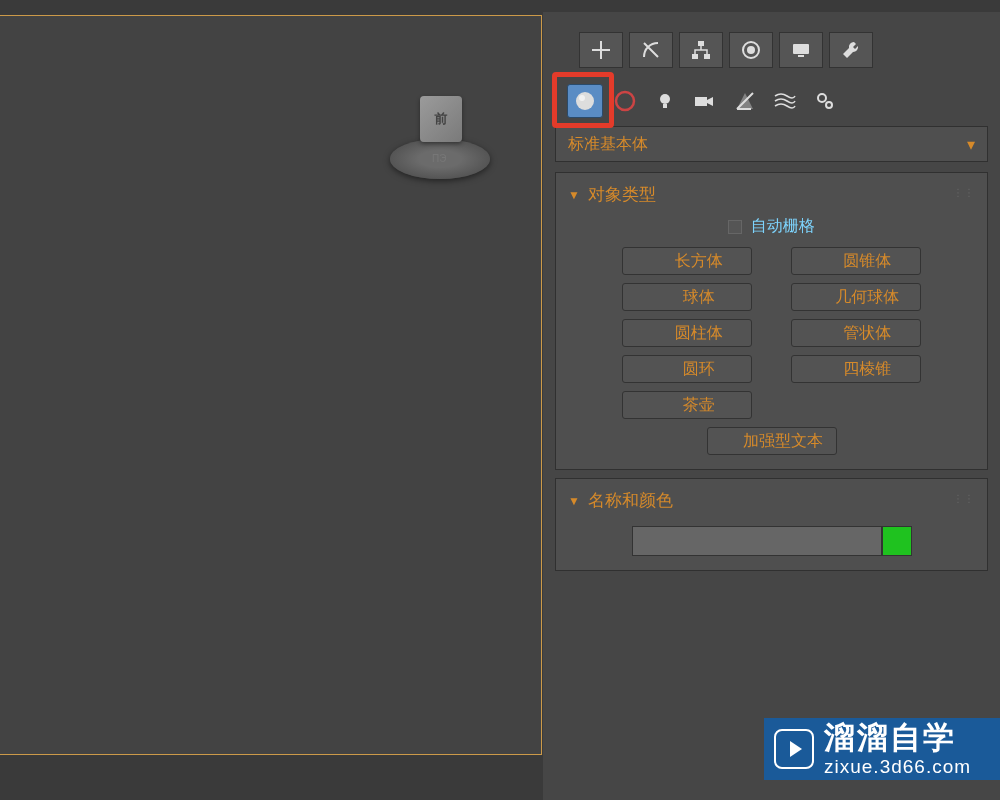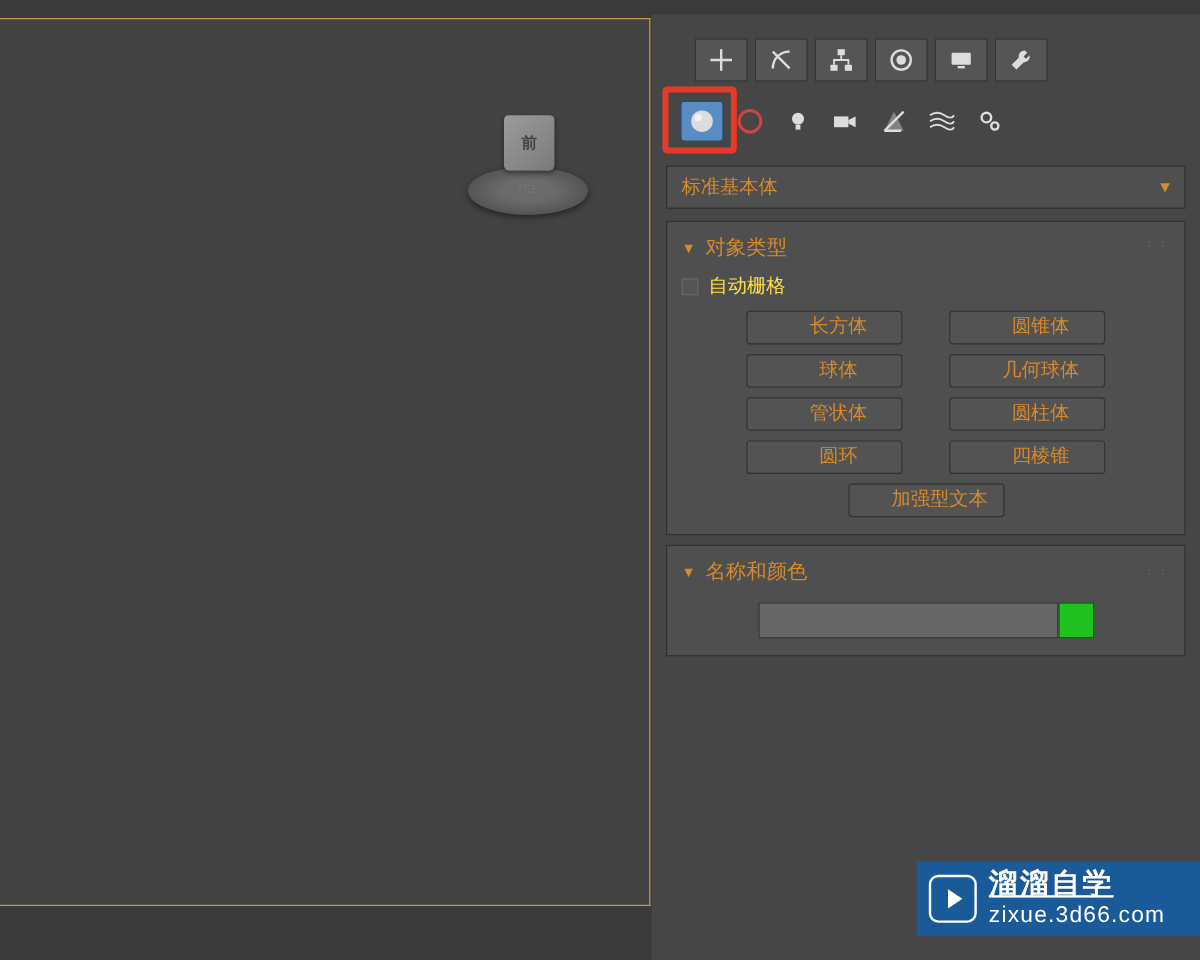--- a/index.html
+++ b/index.html
@@ -110,21 +110,21 @@
   border: 5px solid #e43b2a;
   border-radius: 4px;
   left: 9px;
   top: 60px;
   width: 62px;
   height: 56px;
   pointer-events: none;
   z-index: 10;
 }
 .dropdown {
-  margin: 12px 12px 10px 12px;
+  margin: 0 12px 10px 12px;
   height: 36px;
   background: #4f4f4f;
   border: 1px solid #303030;
   display: flex;
   align-items: center;
   padding: 0 12px;
   color: #d68a2a;
   font-size: 16px;
   justify-content: space-between;
 }
@@ -150,22 +150,22 @@
 }
 .rollout-grip {
   position: absolute;
   right: 0;
   top: 4px;
   color: #666;
   font-size: 10px;
   letter-spacing: 1px;
 }
 .autogrid-row {
-  text-align: left;
-  color: #fde047;
+  text-align: center;
+  color: #7dd3fc;
   font-size: 16px;
   margin-bottom: 10px;
 }
 .autogrid-row .cb {
   display: inline-block;
   width: 14px;
   height: 14px;
   border: 1px solid #666;
   background: #555;
   vertical-align: middle;
@@ -237,21 +237,21 @@
   margin-right: 10px;
 }
 .wm-play {
   width: 0; height: 0;
   border-left: 12px solid #fff;
   border-top: 8px solid transparent;
   border-bottom: 8px solid transparent;
   margin-left: 3px;
 }
 .wm-text { display: flex; flex-direction: column; line-height: 1.2; }
-.wm-main { font-size: 24px; font-weight: bold; letter-spacing: 2px; text-decoration: underline; }
+.wm-main { font-size: 31px; font-weight: bold; letter-spacing: 2px; }
 .wm-sub { font-size: 19px; letter-spacing: 1px; }
 svg { display: block; }
 </style>
 </head>
 <body>
 
 <div class="viewport">
   <div class="viewcube-wrap">
     <div class="viewcube-ring"></div>
     <div class="viewcube">前</div>
@@ -382,24 +382,25 @@
     </div>
     <div class="autogrid-row">
       <span class="cb"></span>
       <span>自动栅格</span>
     </div>
     <div class="btn-grid">
       <div class="obj-btn">长方体</div>
       <div class="obj-btn">圆锥体</div>
       <div class="obj-btn">球体</div>
       <div class="obj-btn">几何球体</div>
+      <div class="obj-btn">圆柱体</div>
       <div class="obj-btn">管状体</div>
-      <div class="obj-btn">圆柱体</div>
       <div class="obj-btn">圆环</div>
       <div class="obj-btn">四棱锥</div>
+      <div class="obj-btn">茶壶</div>
       <div class="obj-btn full">加强型文本</div>
     </div>
   </div>
 
   <div class="rollout">
     <div class="rollout-header">
       <span class="rollout-arrow">▼</span>
       <span>名称和颜色</span>
       <span class="rollout-grip">⋮⋮</span>
     </div>

